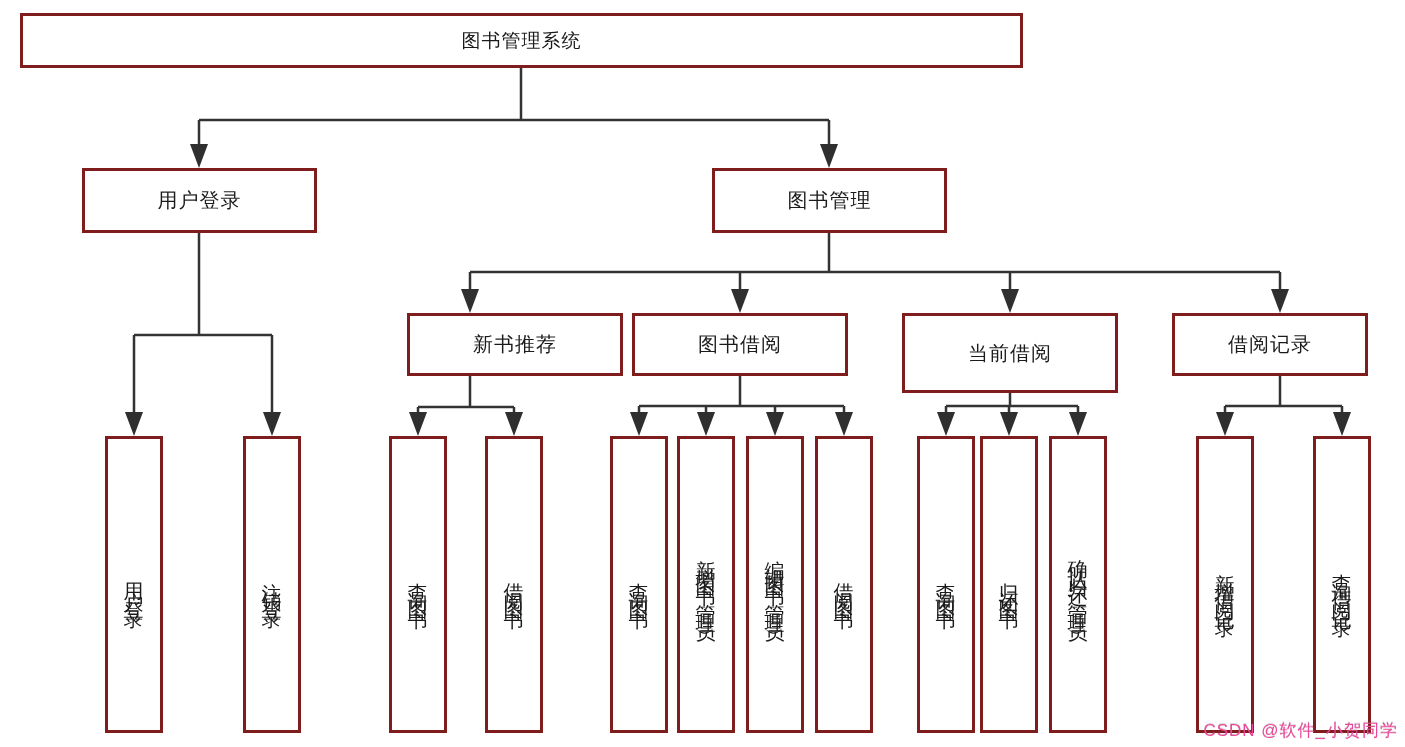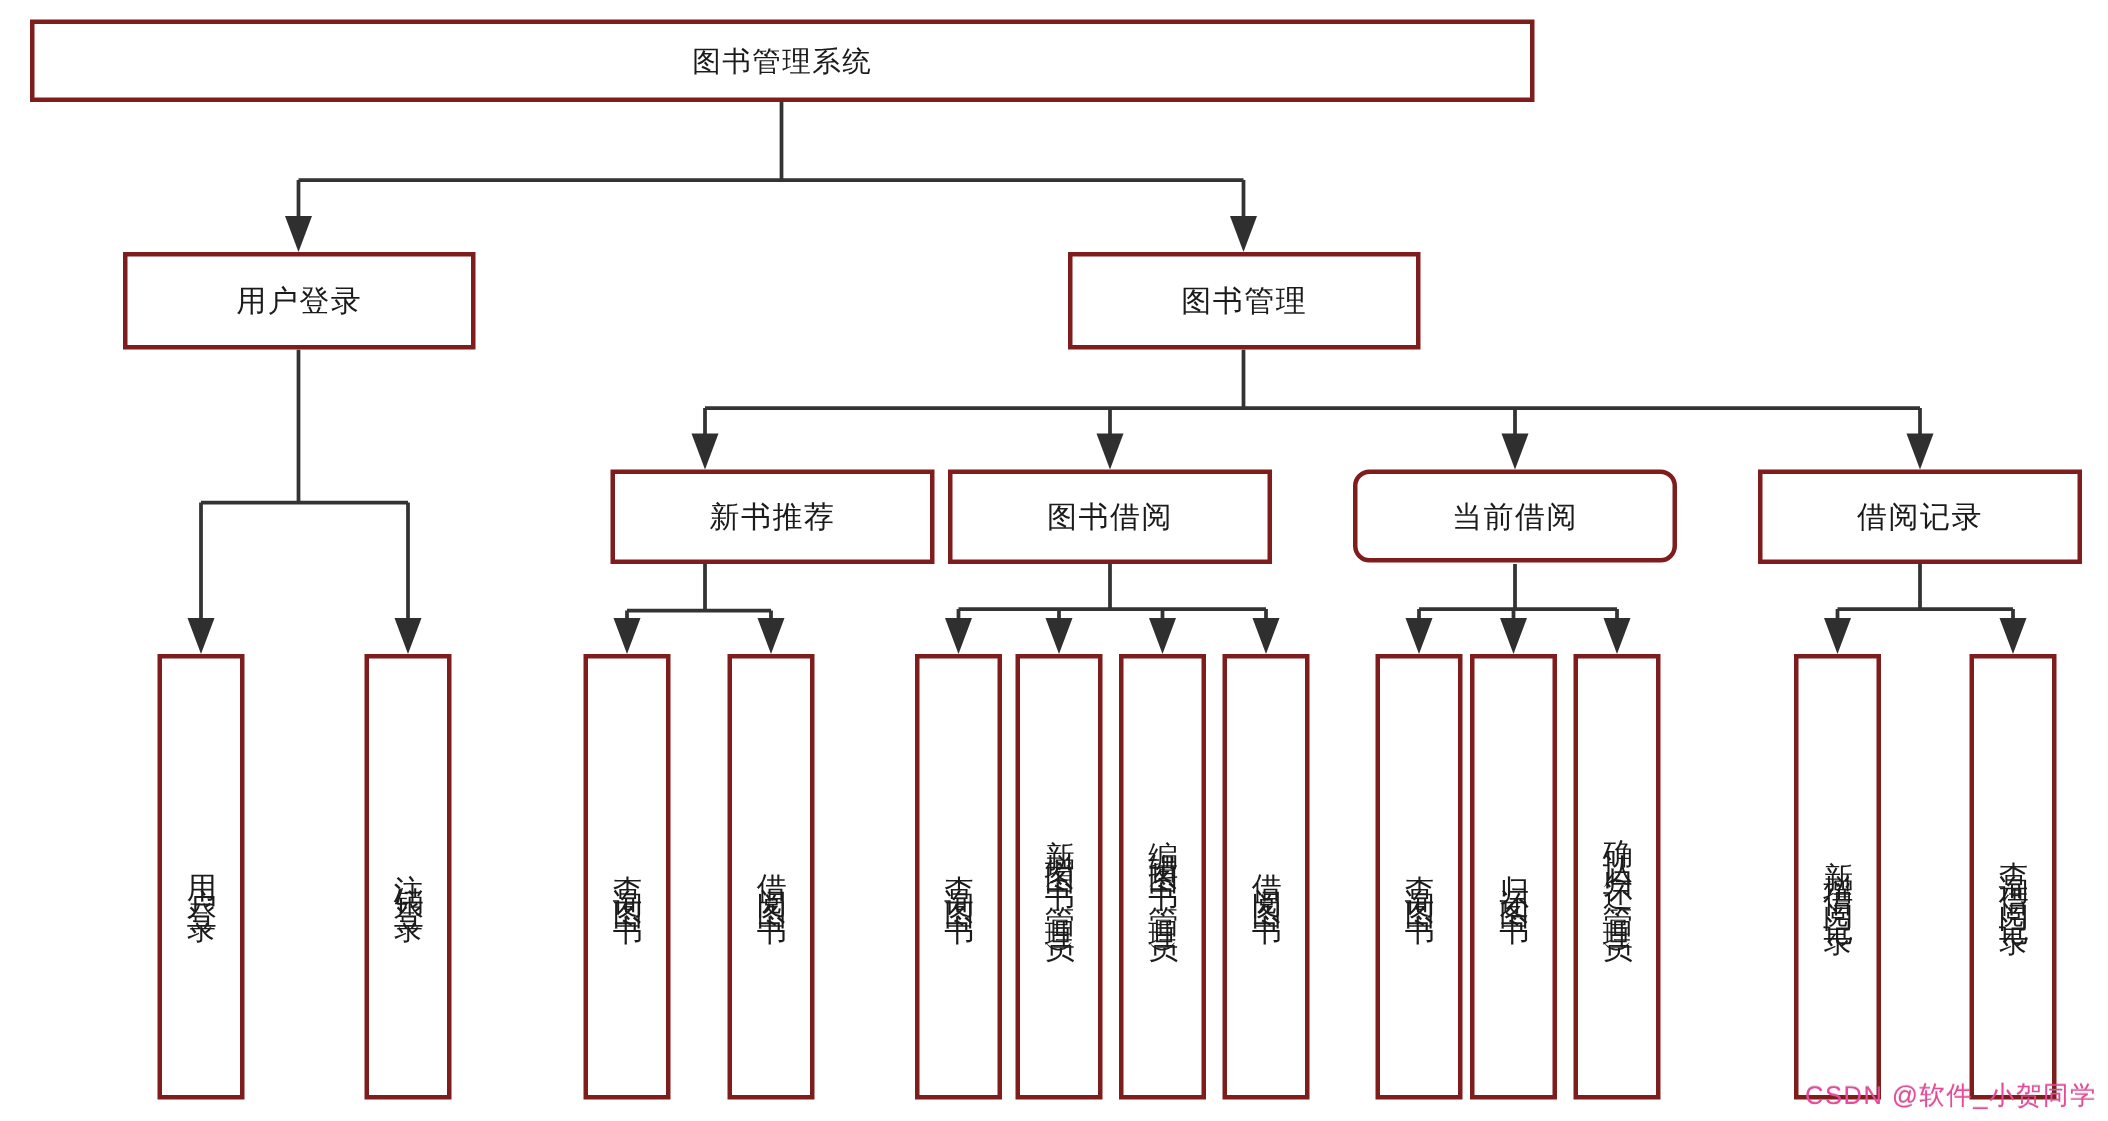--- a/index.html
+++ b/index.html
@@ -14,22 +14,22 @@
   .vbox span{writing-mode:vertical-rl;text-orientation:mixed;font-size:20px;
              letter-spacing:9px;line-height:1;white-space:nowrap;}
   
   .n-root {left:20px;  top:13px;  width:1003px;height:55px;}
   
   .n-l2a  {left:82px;  top:168px; width:235px; height:65px;}
   .n-l2b  {left:712px; top:168px; width:235px; height:65px;}
   
   .n-l3a  {left:362px; top:313px; width:216px; height:63px;margin-left:45px;}
   .n-l3b  {left:632px; top:313px; width:216px; height:63px;}
-  .n-l3c  {left:902px; top:313px; width:216px; height:62px;border-radius:11px;}
-  .n-l3d  {left:1172px;top:313px; width:216px; height:63px;}
+  .n-l3c  {left:902px; top:313px; width:216px; height:80px;}
+  .n-l3d  {left:1172px;top:313px; width:196px; height:63px;}
   
   .leaf{top:436px;width:58px;height:297px;}
   .n-u1{left:105px;} .n-u2{left:243px;}
   .n-nb1{left:389px;} .n-nb2{left:485px;}
   .n-bb1{left:610px;} .n-bb2{left:677px;} .n-bb3{left:746px;} .n-bb4{left:815px;}
   .n-cb1{left:917px;} .n-cb2{left:980px;} .n-cb3{left:1049px;}
   .n-br1{left:1196px;} .n-br2{left:1313px;}
   .watermark{position:absolute;right:7px;bottom:5px;font-size:17px;color:#ec4899;
              letter-spacing:1px;text-shadow:0 -1px 0 rgba(90,90,100,0.25);}
 </style>

